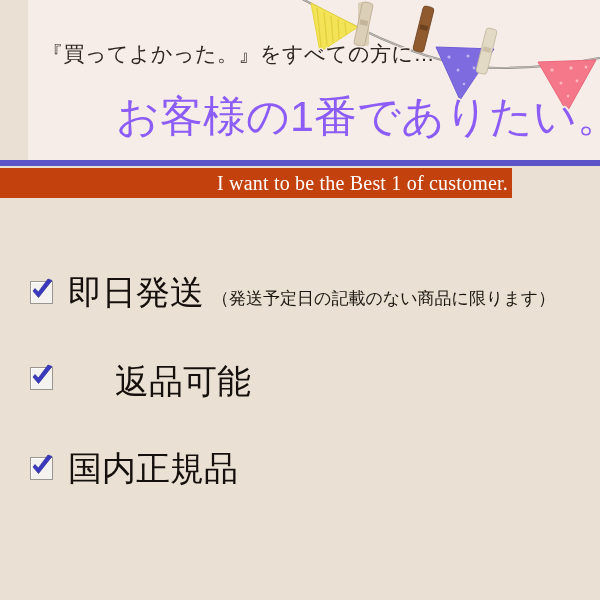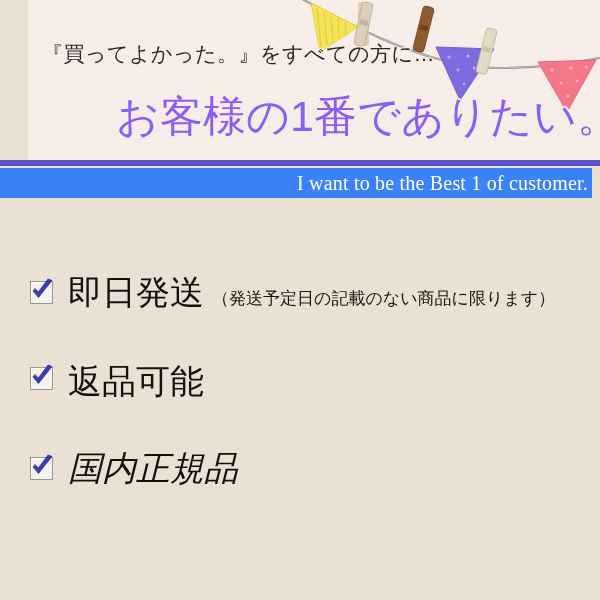--- a/index.html
+++ b/index.html
@@ -81,23 +81,23 @@
     top: 160px;
     width: 600px;
     height: 6px;
     background: #5B54C8;
   }
 
   .tagline-bar {
     position: absolute;
     left: 0;
     top: 168px;
-    width: 592px;
+    width: 512px;
     height: 30px;
-    background: #3b82f6;
+    background: #c2410c;
   }
 
   .tagline-text {
     position: absolute;
     right: 4px;
     top: 50%;
     transform: translateY(-50%);
     font-family: "Liberation Serif", "DejaVu Serif", serif;
     font-size: 20px;
     color: #ffffff;
@@ -115,22 +115,22 @@
     background: #EAE0D3;
   }
 
   .feature-row {
     position: absolute;
     left: 28px;
     display: flex;
     align-items: flex-start;
   }
   .feature-row.r1 { top: 74px; }
-  .feature-row.r2 { top: 160px; }
-  .feature-row.r3 { top: 250px; font-style: italic; }
+  .feature-row.r2 { top: 160px; gap: 47px; }
+  .feature-row.r3 { top: 250px; }
 
   .check-icon {
     flex: 0 0 auto;
     width: 27px;
     height: 27px;
     position: relative;
     margin-top: 6px;
   }
   .check-icon .box {
     position: absolute;

